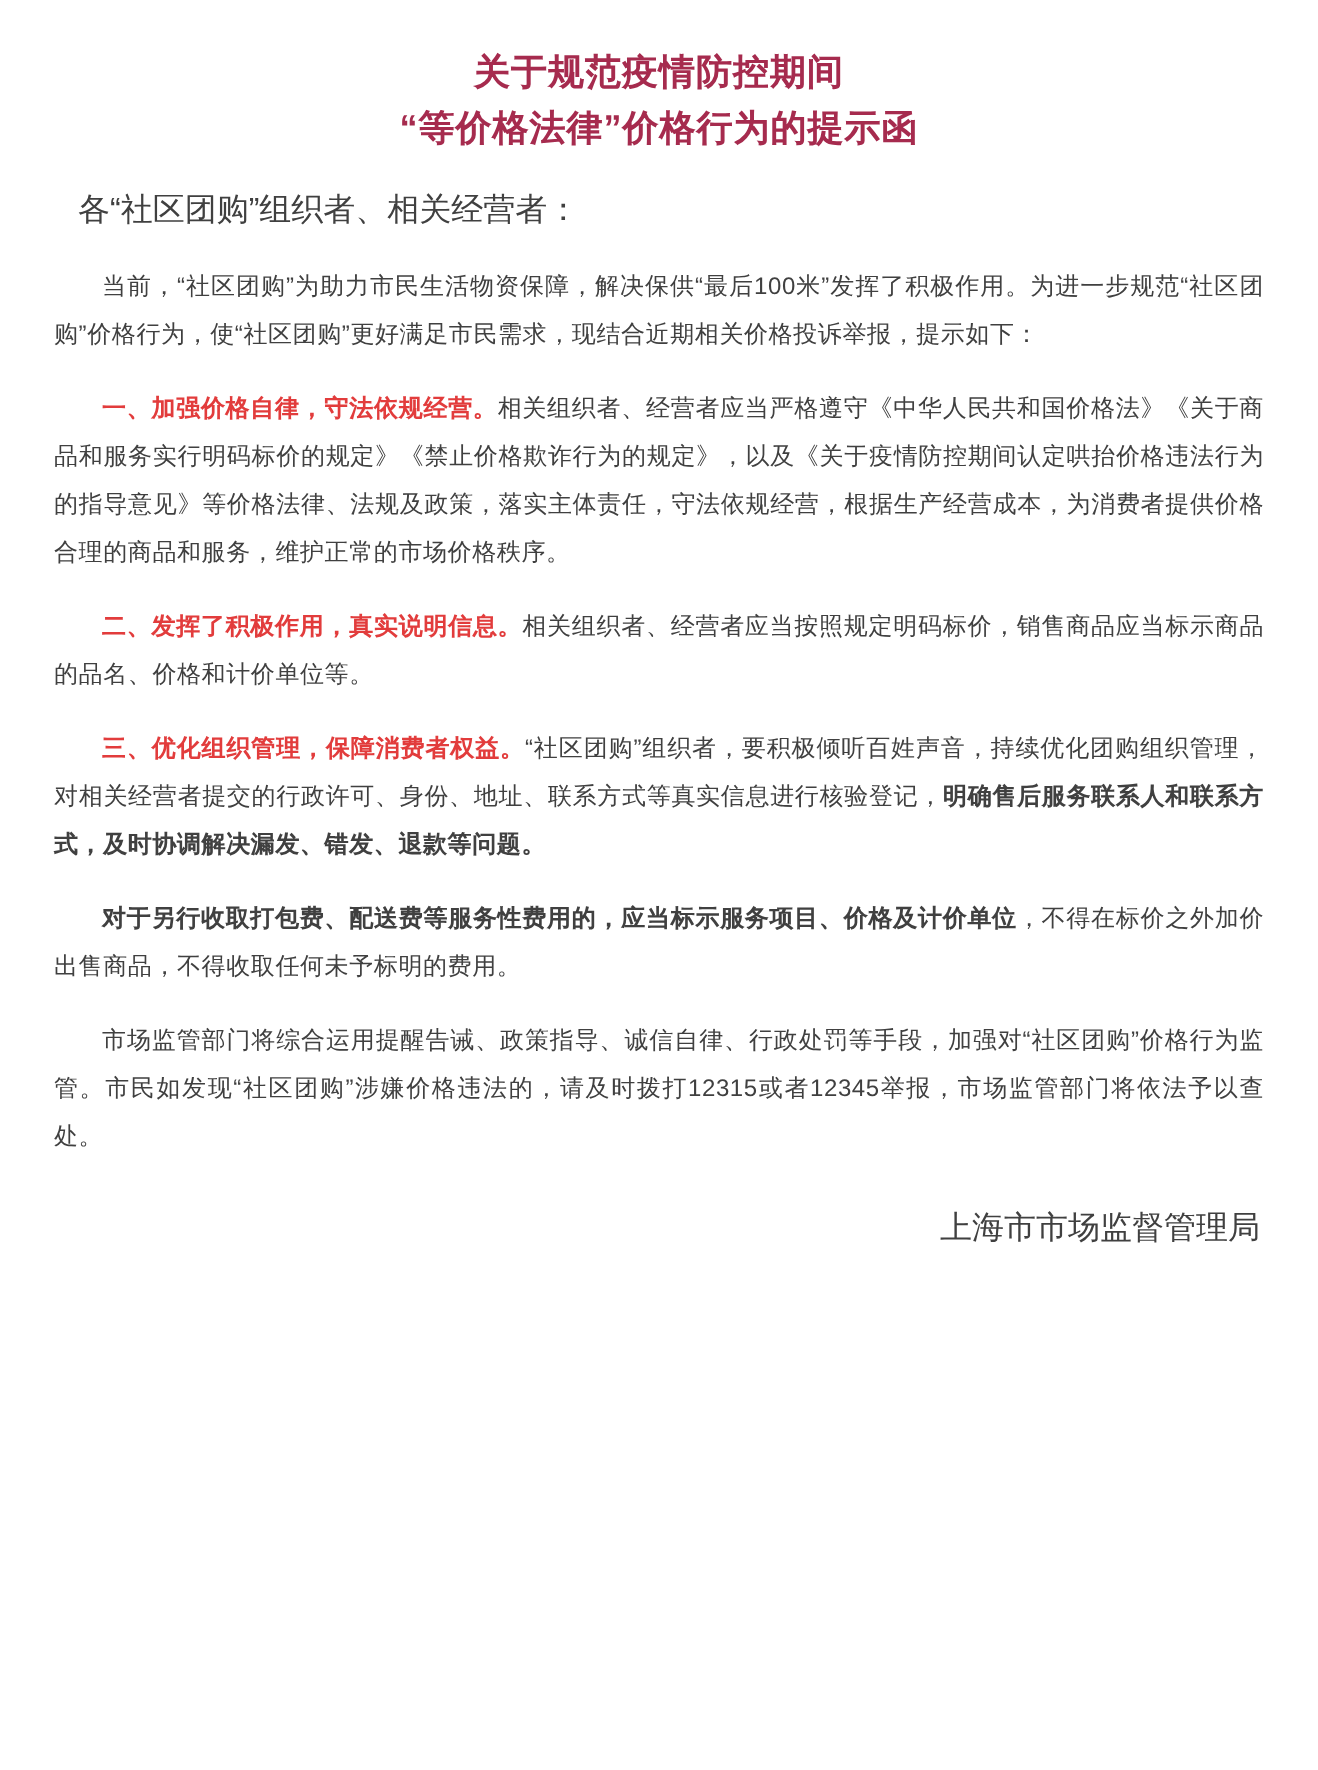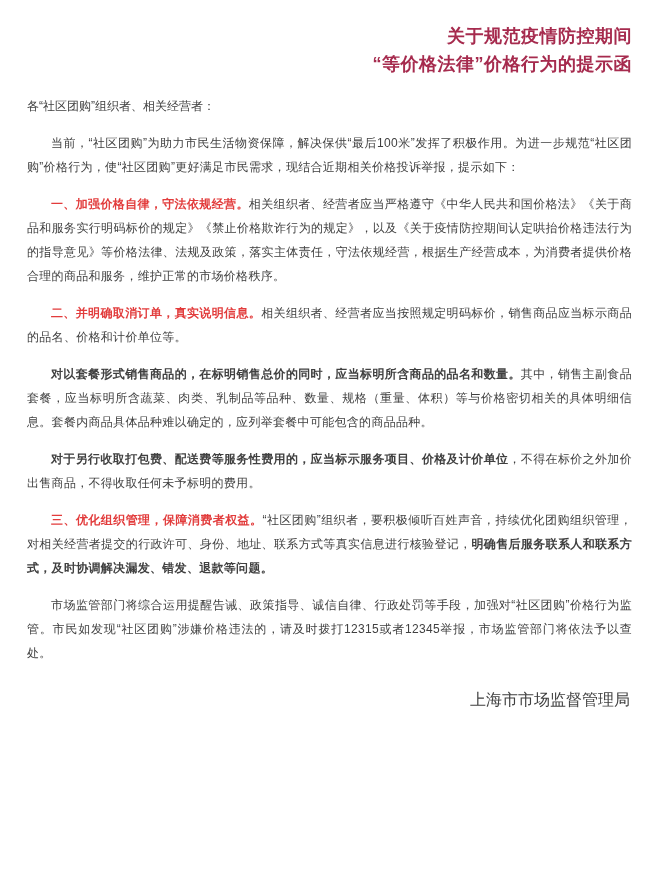--- a/index.html
+++ b/index.html
@@ -9,34 +9,34 @@
     --page-bg: #ffffff;
   }
   * { margin: 0; padding: 0; box-sizing: border-box; }
   html, body {
     background: var(--page-bg);
     font-family: "Liberation Sans", "DejaVu Sans", sans-serif;
   }
   body { width: 659px; min-height: 885px; margin: 0 auto; }
   .page { padding: 22px 27px 28px 27px; }
   .doc-title {
-    text-align: right;
+    text-align: center;
     font-size: 18px;
     font-weight: bold;
     color: var(--title-color);
     line-height: 28px;
     margin-bottom: 16px;
     letter-spacing: 0.5px;
   }
   .doc-title .title-line { display: block; }
   .salutation {
-    font-size: 12px;
+    font-size: 16px;
     color: var(--body-color);
     line-height: 24px;
-    margin: 16px 0 0 0;
+    margin: 16px 0 0 12px;
   }
   .para {
     font-size: 12px;
     color: var(--body-color);
     line-height: 24px;
     text-indent: 2em;
     text-align: justify;
     margin: 13px 0;
     letter-spacing: 0.3px;
   }
@@ -59,24 +59,23 @@
   <h1 class="doc-title">
     <span class="title-line">关于规范疫情防控期间</span>
     <span class="title-line">“等价格法律”价格行为的提示函</span>
   </h1>
 
   <p class="salutation">各“社区团购”组织者、相关经营者：</p>
 
   <div id="paragraphs">
       <p class="para"><span class="seg-normal">当前，“社区团购”为助力市民生活物资保障，解决保供“最后100米”发挥了积极作用。为进一步规范“社区团购”价格行为，使“社区团购”更好满足市民需求，现结合近期相关价格投诉举报，提示如下：</span></p>
       <p class="para"><span class="seg-red-bold">一、加强价格自律，守法依规经营。</span><span class="seg-normal">相关组织者、经营者应当严格遵守《中华人民共和国价格法》《关于商品和服务实行明码标价的规定》《禁止价格欺诈行为的规定》，以及《关于疫情防控期间认定哄抬价格违法行为的指导意见》等价格法律、法规及政策，落实主体责任，守法依规经营，根据生产经营成本，为消费者提供价格合理的商品和服务，维护正常的市场价格秩序。</span></p>
-      <p class="para"><span class="seg-red-bold">二、并明确取消订单，真实说明信息。</span><span class="seg-normal">相关组织者、经营者应当按照规定明码标价，销售商品应当标示商品的品名、价格和计价单位等。</span></p>
-      <p class="para"><span class="seg-bold">对以套餐形式销售商品的，在标明销售总价的同时，应当标明所含商品的品名和数量。</span><span class="seg-normal">其中，销售主副食品套餐，应当标明所含蔬菜、肉类、乳制品等品种、数量、规格（重量、体积）等与价格密切相关的具体明细信息。套餐内商品具体品种难以确定的，应列举套餐中可能包含的商品品种。</span></p>
+      <p class="para"><span class="seg-red-bold">二、发挥了积极作用，真实说明信息。</span><span class="seg-normal">相关组织者、经营者应当按照规定明码标价，销售商品应当标示商品的品名、价格和计价单位等。</span></p>
+      <p class="para"><span class="seg-red-bold">三、优化组织管理，保障消费者权益。</span><span class="seg-normal">“社区团购”组织者，要积极倾听百姓声音，持续优化团购组织管理，对相关经营者提交的行政许可、身份、地址、联系方式等真实信息进行核验登记，</span><span class="seg-bold">明确售后服务联系人和联系方式，及时协调解决漏发、错发、退款等问题。</span></p>
       <p class="para"><span class="seg-bold">对于另行收取打包费、配送费等服务性费用的，应当标示服务项目、价格及计价单位</span><span class="seg-normal">，不得在标价之外加价出售商品，不得收取任何未予标明的费用。</span></p>
-      <p class="para"><span class="seg-red-bold">三、优化组织管理，保障消费者权益。</span><span class="seg-normal">“社区团购”组织者，要积极倾听百姓声音，持续优化团购组织管理，对相关经营者提交的行政许可、身份、地址、联系方式等真实信息进行核验登记，</span><span class="seg-bold">明确售后服务联系人和联系方式，及时协调解决漏发、错发、退款等问题。</span></p>
       <p class="para"><span class="seg-normal">市场监管部门将综合运用提醒告诫、政策指导、诚信自律、行政处罚等手段，加强对“社区团购”价格行为监管。市民如发现“社区团购”涉嫌价格违法的，请及时拨打12315或者12345举报，市场监管部门将依法予以查处。</span></p>
     </div>
 
   <div class="signature">
     <p>上海市市场监督管理局</p>
 
   </div>
 </div>
 
 </body></html>

